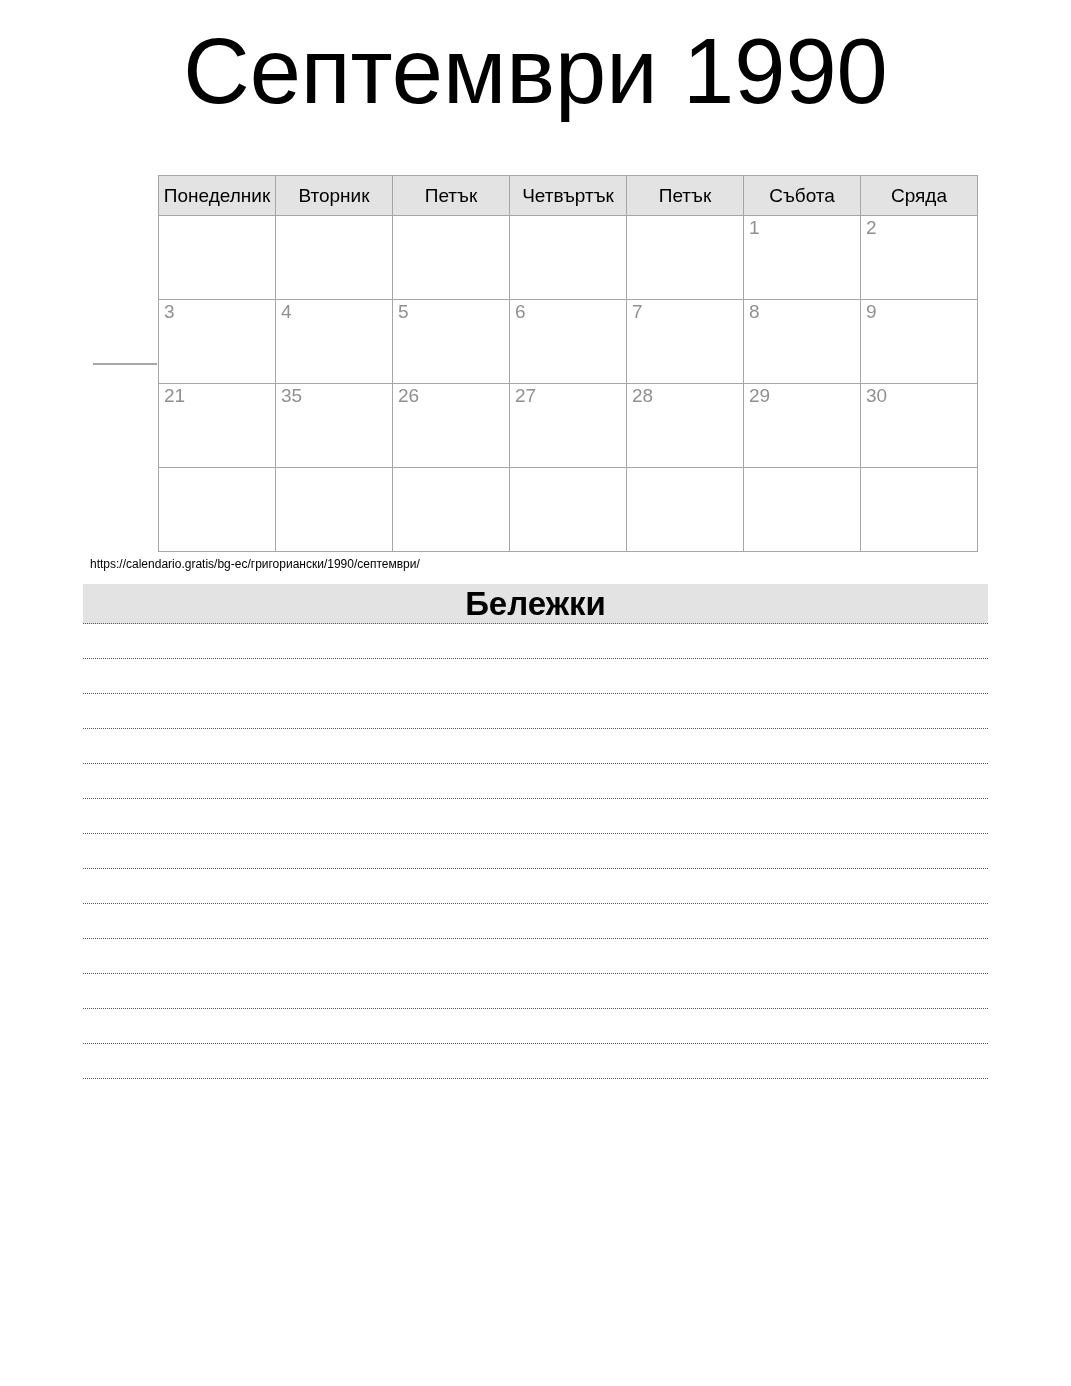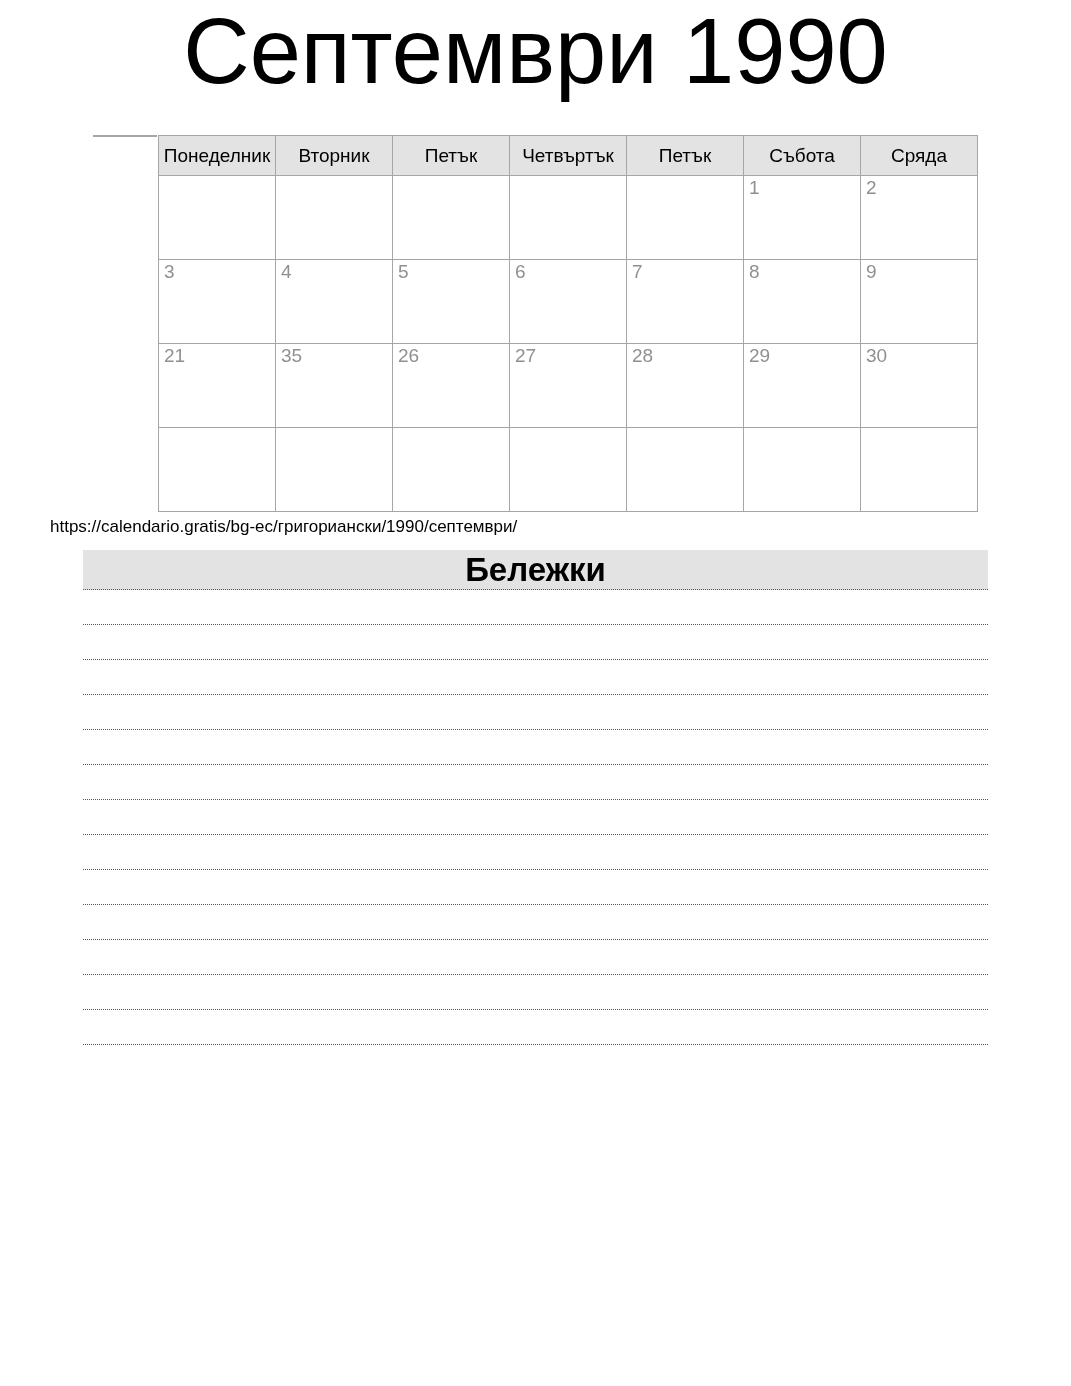--- a/index.html
+++ b/index.html
@@ -17,33 +17,33 @@
     font-family:"Liberation Sans", sans-serif;
     color:var(--text);
     overflow:hidden;
   }
   .page{
     position:relative;
     width:1071px;height:1386px;
   }
   h1.cal-title{
     margin:0;
-    padding-top:0;
+    padding-top:20px;
     text-align:center;
     font-size:92px;
     line-height:1.12;
     font-weight:normal;
     color:var(--text);
     white-space:nowrap;
   }
   .cal-wrap{
-    margin:32px 0 0 93px;
+    margin:52px 0 0 93px;
     width:886px;
     display:flex;
-    align-items:flex-start;
+    align-items:center;
   }
   .left-strip{
     width:64px;
     background:var(--header-bg);
     border:1px solid var(--border);
     margin-right:1px;
   }
   table.calendar{
     border-collapse:collapse;
     table-layout:fixed;
@@ -63,22 +63,22 @@
     height:84px;
     border:1px solid var(--border);
     vertical-align:top;
     text-align:left;
     padding:1px 2px 0 5px;
     font-size:19px;
     color:var(--day-num);
     background:#ffffff;
   }
   .source-url{
-    margin:5px 0 0 50px;
-    font-size:17px;
+    margin:5px 0 0 90px;
+    font-size:12px;
     color:var(--text);
   }
   .notes{
     margin:13px 0 0 83px;
     width:905px;
   }
   .notes-header{
     height:40px;
     background:var(--header-bg);
     border-bottom:1px dotted var(--line);

